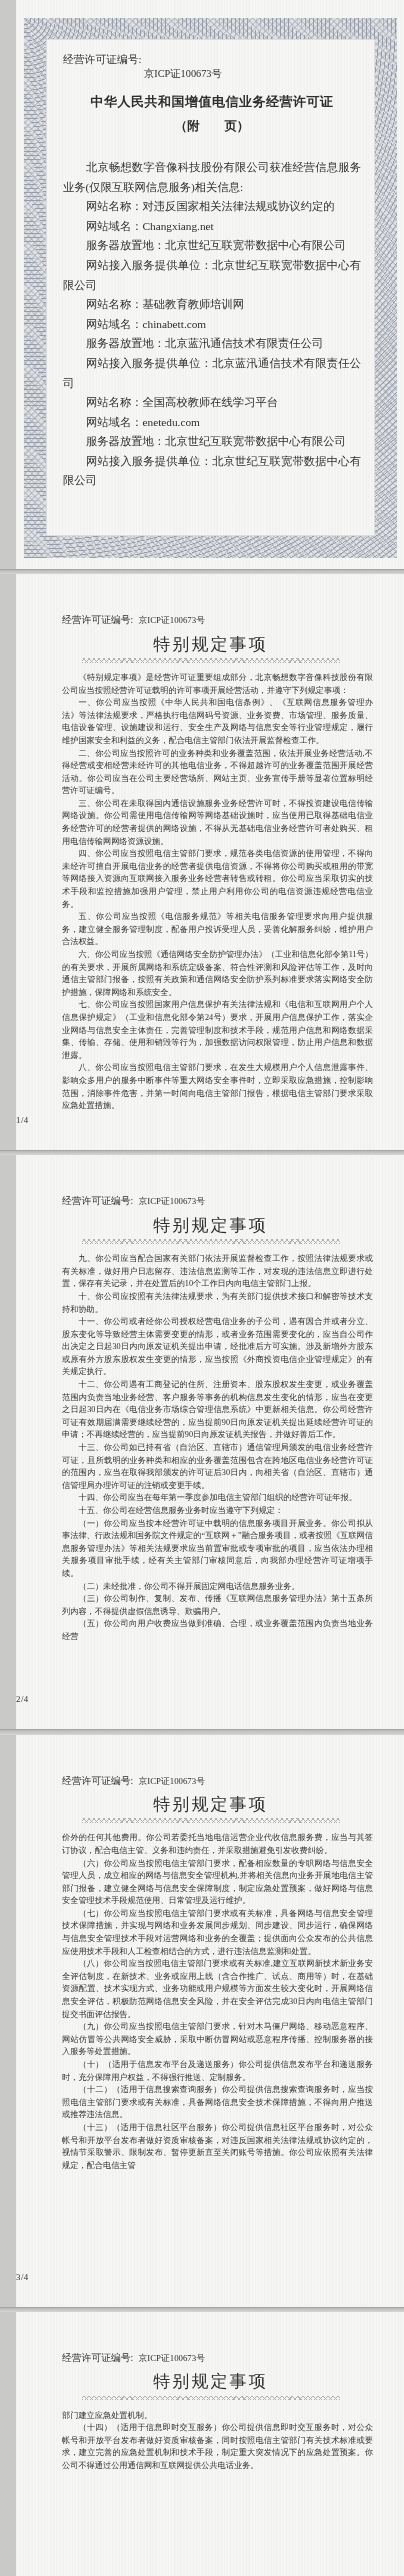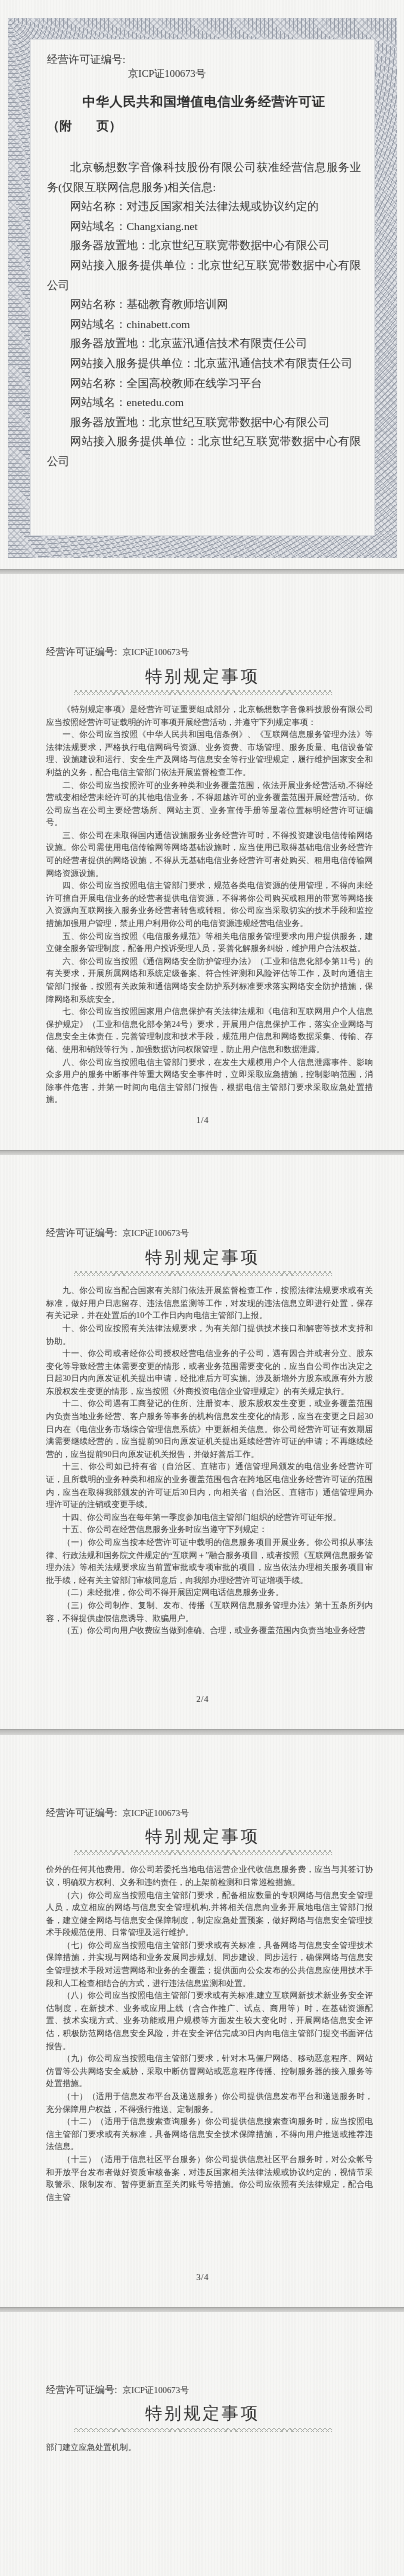--- a/index.html
+++ b/index.html
@@ -9,20 +9,21 @@
     font-family:"Liberation Serif","DejaVu Serif",serif;
     color:#2e2e2e;
   }
   .canvas{width:405px;}
   .page{
     position:relative;
     background:#f6f6f4;
     background-image:repeating-linear-gradient(90deg, rgba(0,0,0,0.015) 0 1.5px, rgba(0,0,0,0) 1.5px 3.1px);
     overflow:hidden;
     box-sizing:border-box;
+    margin-left:16px;
   }
   .sep{
     height:5.2px;
     background:linear-gradient(#b9b9b7,#d6d6d4);
     border-top:0.5px solid #a5a5a3;
     box-sizing:border-box;
   }
 
   
   .page-cert{height:569px;}
@@ -44,49 +45,49 @@
     position:absolute;left:47px;right:44px;top:52px;
     font-size:11.3px;line-height:19.6px;
   }
   .cert-license-label{font-size:10.8px;line-height:14.4px;margin:0;}
   .cert-license-number{font-size:10.3px;line-height:14.4px;margin:1px 0 0 81px;}
   .cert-title{
     text-align:center;font-size:13px;font-weight:700;
     letter-spacing:0.5px;margin:9.3px 0 0 0;line-height:21.6px;
   }
   .cert-subtitle{
-    font-size:12.4px;font-weight:700;margin:3.1px 0 0 0;line-height:20.6px;
+    text-align:center;font-size:12.4px;font-weight:700;margin:3.1px 0 0 0;line-height:20.6px;
   }
   .cert-intro{
     margin:21.6px 0 0 0;text-indent:23px;text-align:justify;
   }
   .cert-entries{margin-top:0;}
   .cert-entry{margin:0;text-indent:23px;text-align:justify;}
 
   
-  .page-prov{padding-top:70px;}
+  .page-prov{padding-top:38px;}
   .p2{height:576px;} .p3{height:574px;} .p4{height:572px;} .p5{height:561px;}
   .prov-header{margin:0 32px 0 46px;line-height:15.5px;}
   .prov-license-label{font-size:9.8px;}
   .prov-license-number{font-size:8.8px;margin-left:3.1px;}
   .prov-title{
     text-align:center;font-size:17px;font-weight:400;
     letter-spacing:2.1px;margin:6.2px 0 0 0;line-height:19.6px;
   }
   .zigzag{
     width:258px;height:4.6px;margin:3.6px auto 0 auto;
     background-image:
       repeating-linear-gradient(45deg, #aeb2ac 0 0.8px, rgba(0,0,0,0) 0.8px 3.6px),
       repeating-linear-gradient(-45deg, #aeb2ac 0 0.8px, rgba(0,0,0,0) 0.8px 3.6px);
   }
   .prov-body{margin:9.3px 32px 0 46px;font-size:8.2px;line-height:12.6px;}
   .para{margin:0;text-indent:16.5px;text-align:justify;}
   .para.noindent{text-indent:0;}
   .page-num{
-    position:absolute;left:0;right:0;text-align:center;
+    position:absolute;left:0;right:0;
     font-size:8.8px;letter-spacing:0.5px;
   }
   .pn-mid{bottom:25px;}
 </style>
 </head>
 <body>
 
 <div class="canvas">
 
   <div class="page page-cert">
@@ -167,21 +168,21 @@
   <div class="sep"></div>
 
   <div class="page page-prov p4">
     <div class="prov-header">
       <span class="prov-license-label">经营许可证编号:</span>
       <span class="prov-license-number">京ICP证100673号</span>
     </div>
     <p class="prov-title">特别规定事项</p>
     <div class="zigzag"></div>
     <div class="prov-body">
-        <p class="para noindent">价外的任何其他费用。你公司若委托当地电信运营企业代收信息服务费，应当与其签订协议，明确双方权利、义务和违约责任，的上架前检测和日常巡检措施。</p>
+        <p class="para noindent">价外的任何其他费用。你公司若委托当地电信运营企业代收信息服务费，应当与其签订协议，配合电信主管、义务和违约责任，并采取措施避免引发收费纠纷。</p>
         <p class="para">（六）你公司应当按照电信主管部门要求，配备相应数量的专职网络与信息安全管理人员，成立相应的网络与信息安全管理机构,并将相关信息向业务开展地电信主管部门报备，建立健全网络与信息安全保障制度，制定应急处置预案，做好网络与信息安全管理技术手段规范使用、日常管理及运行维护。</p>
         <p class="para">（七）你公司应当按照电信主管部门要求或有关标准，具备网络与信息安全管理技术保障措施，并实现与网络和业务发展同步规划、同步建设、同步运行，确保网络与信息安全管理技术手段对运营网络和业务的全覆盖；提供面向公众发布的公共信息应使用技术手段和人工检查相结合的方式，进行违法信息监测和处置。</p>
         <p class="para">（八）你公司应当按照电信主管部门要求或有关标准,建立互联网新技术新业务安全评估制度，在新技术、业务或应用上线（含合作推广、试点、商用等）时，在基础资源配置、技术实现方式、业务功能或用户规模等方面发生较大变化时，开展网络信息安全评估，积极防范网络信息安全风险，并在安全评估完成30日内向电信主管部门提交书面评估报告。</p>
         <p class="para">（九）你公司应当按照电信主管部门要求，针对木马僵尸网络、移动恶意程序、网站仿冒等公共网络安全威胁，采取中断仿冒网站或恶意程序传播、控制服务器的接入服务等处置措施。</p>
         <p class="para">（十）（适用于信息发布平台及递送服务）你公司提供信息发布平台和递送服务时，充分保障用户权益，不得强行推送、定制服务。</p>
         <p class="para">（十二）（适用于信息搜索查询服务）你公司提供信息搜索查询服务时，应当按照电信主管部门要求或有关标准，具备网络信息安全技术保障措施，不得向用户推送或推荐违法信息。</p>
         <p class="para">（十三）（适用于信息社区平台服务）你公司提供信息社区平台服务时，对公众帐号和开放平台发布者做好资质审核备案，对违反国家相关法律法规或协议约定的，视情节采取警示、限制发布、暂停更新直至关闭账号等措施。你公司应依照有关法律规定，配合电信主管</p>
       </div>
     <div class="page-num pn-mid">3/4</div>
   </div>
@@ -190,18 +191,19 @@
 
   <div class="page page-prov p5">
     <div class="prov-header">
       <span class="prov-license-label">经营许可证编号:</span>
       <span class="prov-license-number">京ICP证100673号</span>
     </div>
     <p class="prov-title">特别规定事项</p>
     <div class="zigzag"></div>
     <div class="prov-body">
         <p class="para noindent">部门建立应急处置机制。</p>
+        <p class="para">（十四）（适用于信息即时交互服务）你公司提供信息即时交互服务时，对公众帐号和开放平台发布者做好资质审核备案，同时按照电信主管部门有关技术标准或要求，建立完善的应急处置机制和技术手段，制定重大突发情况下的应急处置预案。你公司不得通过公用通信网和互联网提供公共电话业务。</p>
       </div>
 
   </div>
 
 </div>
 
 
 </body></html>

